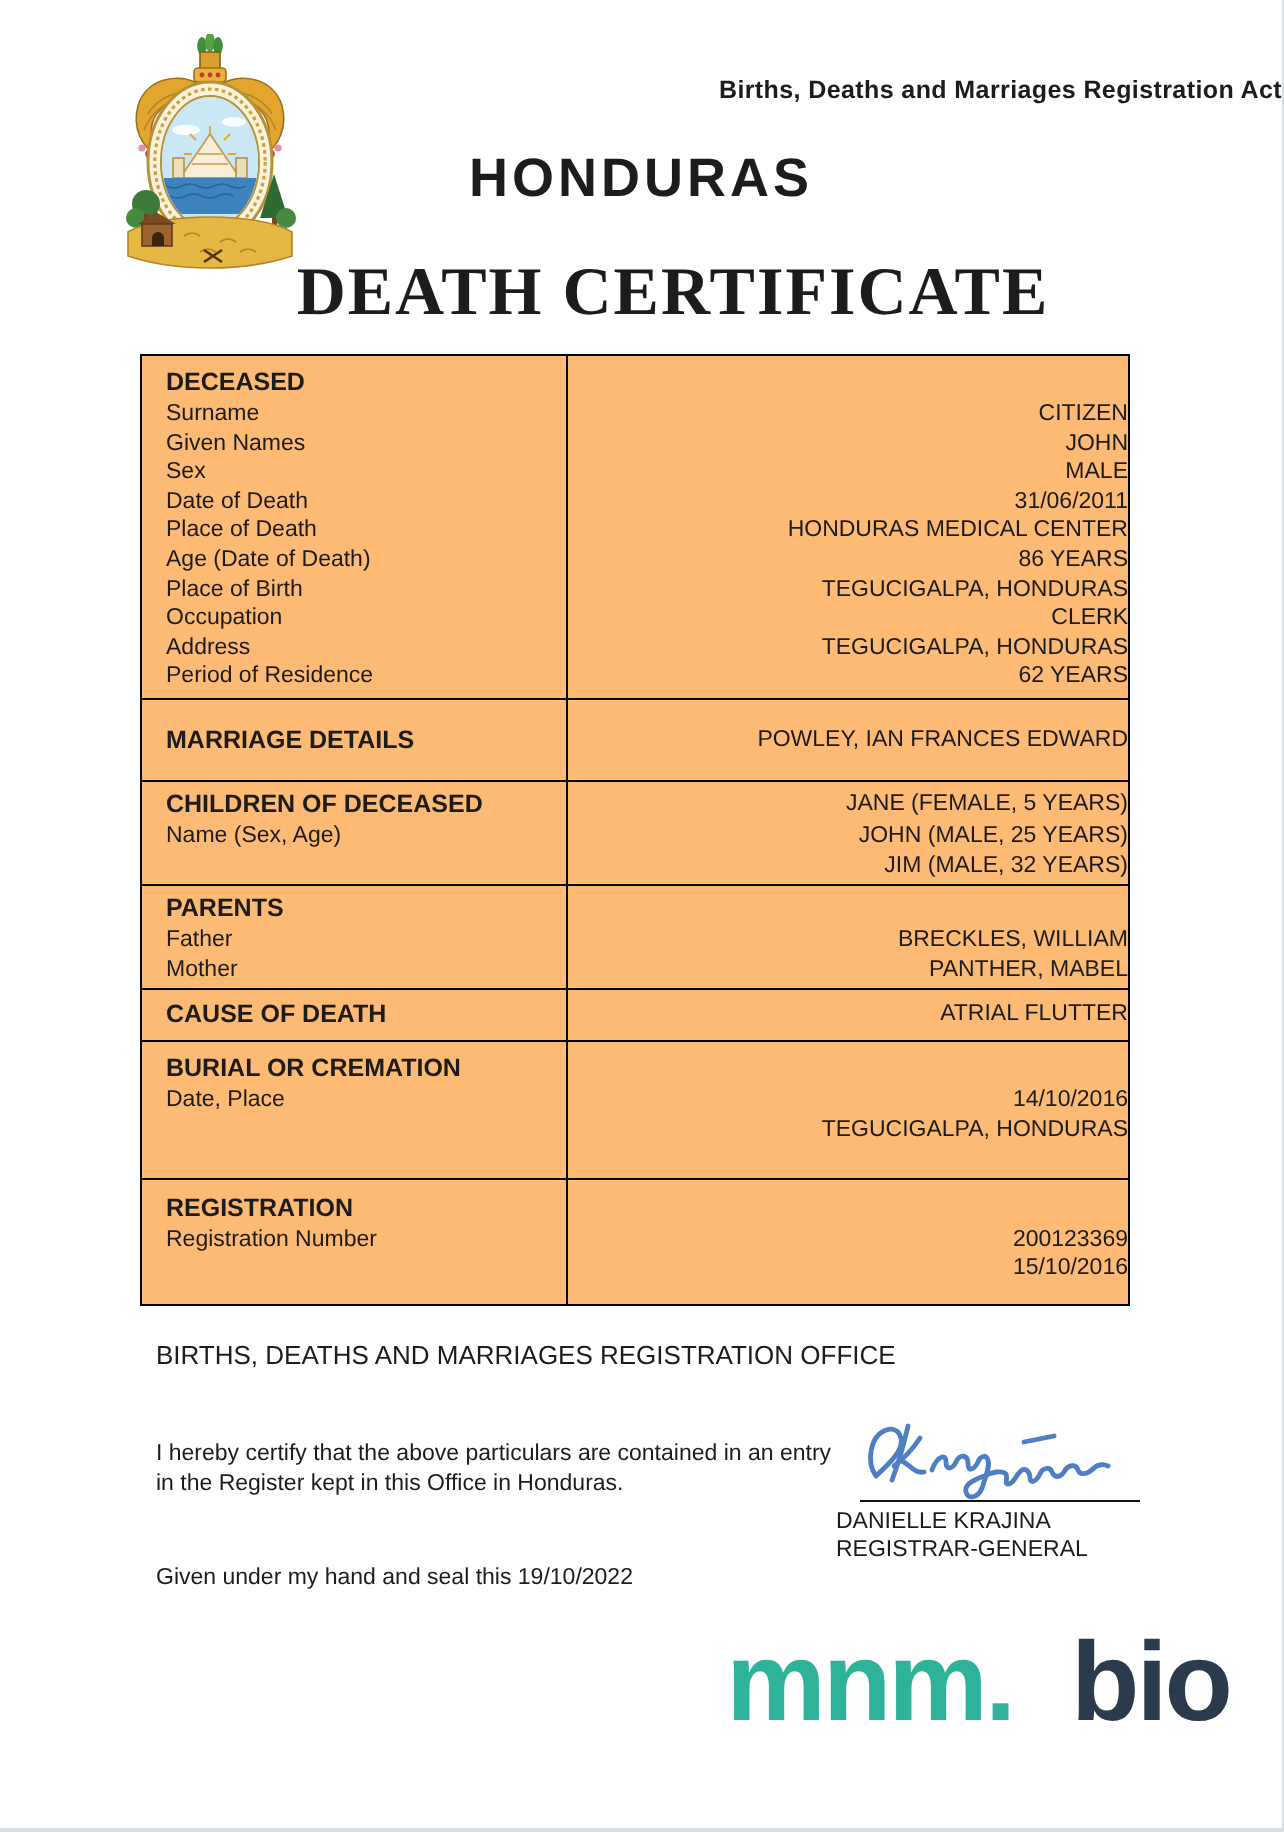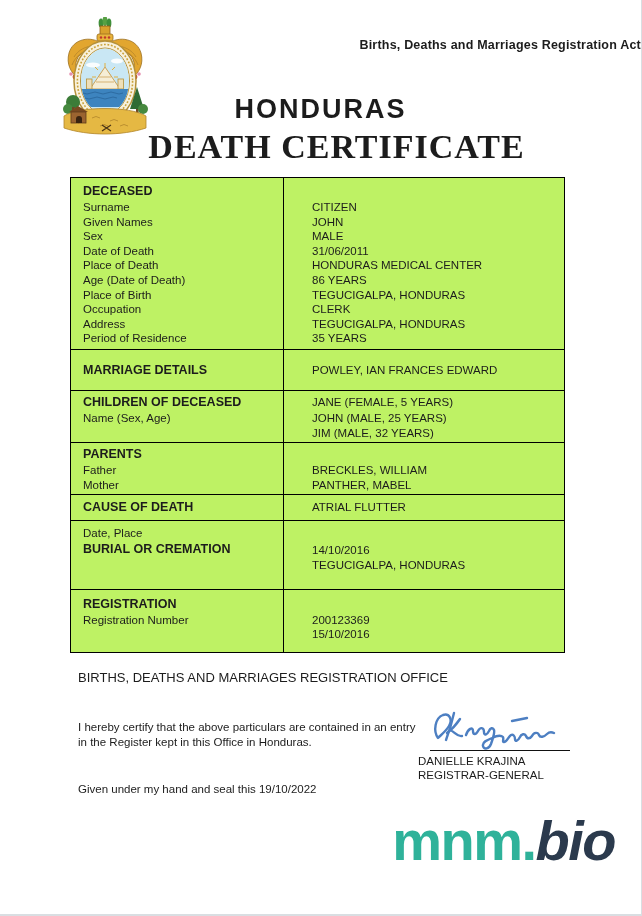--- a/index.html
+++ b/index.html
@@ -26,39 +26,39 @@
   }
 
   
   .emblem{position:absolute;left:62px;top:17px;width:86px;height:120px;}
   .act-title{
     position:absolute;top:38px;left:0;width:100%;
     text-align:right;font-weight:bold;font-size:12.5px;letter-spacing:.2px;
   }
   .country-title{
     position:absolute;top:74px;left:0;width:100%;
-    text-align:center;font-weight:bold;font-size:27px;letter-spacing:2px;margin-top:20px;
+    text-align:center;font-weight:bold;font-size:27px;letter-spacing:2px;
   }
   .doc-title{
     position:absolute;top:128px;left:0;width:100%;
     text-align:center;font-family:"Liberation Serif",serif;
     font-weight:bold;font-size:34px;letter-spacing:1px;margin-left:16px;
   }
 
   
   .cert-table{
     position:absolute;left:70px;top:177px;width:495px;
     border:1.5px solid var(--table-border);
-    background:#bef264;
+    background:#fdba74;
   }
   .section{display:grid;grid-template-columns:212px 1fr;}
   .section + .section{border-top:1.5px solid var(--table-border);}
   .col{min-width:0;}
   .col.left{padding-left:12px;}
-  .col.right{padding-left:28px;border-left:1.5px solid var(--table-border);}
+  .col.right{padding-left:28px;border-left:1.5px solid var(--table-border);text-align:right;}
   .line{height:14.6px;font-size:11.5px;line-height:14.6px;white-space:nowrap;}
   .line.heading-row{height:17px;line-height:16px;}
   .col.left .line.heading-row{font-weight:bold;font-size:12.5px;}
 
   .sec-deceased .col{padding-top:5px;padding-bottom:3px;}
   .sec-marriage-details .col{padding-top:12px;padding-bottom:11px;}
   .sec-children-of-deceased .col{padding-top:3px;padding-bottom:2px;}
   .sec-parents .col{padding-top:3px;padding-bottom:2px;}
   .sec-cause-of-death .col{padding-top:4px;padding-bottom:4px;}
   .sec-burial-or-cremation .col{padding-top:5px;padding-bottom:16px;}
@@ -83,21 +83,21 @@
   .sig-name{font-size:11.5px;line-height:14px;}
   .sig-title{font-size:11.5px;line-height:14px;}
 
   
   .logo{
     position:absolute;right:26px;top:813px;
     font-size:56px;font-weight:bold;letter-spacing:-1.5px;
     line-height:56px;white-space:nowrap;
   }
   .logo .logo-a{color:var(--logo-teal);}
-  .logo .logo-b{color:var(--logo-navy);font-style:italic;}
+  .logo .logo-b{color:var(--logo-navy);margin-left:29px;}
 </style>
 </head>
 <body>
 
 <div class="page">
 
   <div class="emblem">
     <svg viewBox="0 0 86 120" width="86" height="120" xmlns="http://www.w3.org/2000/svg">
 
       <path d="M41,27 C28,18 11,22 7,36 C4,47 9,56 16,61 C13,53 12,44 18,38 C24,31 34,28 41,31 Z" fill="#E2A62F" stroke="#9C6F1E" stroke-width="0.8"></path>
@@ -189,21 +189,21 @@
           <div class="line value heading-row"></div>
           <div class="line value">CITIZEN</div>
           <div class="line value">JOHN</div>
           <div class="line value">MALE</div>
           <div class="line value">31/06/2011</div>
           <div class="line value">HONDURAS MEDICAL CENTER</div>
           <div class="line value">86 YEARS</div>
           <div class="line value">TEGUCIGALPA, HONDURAS</div>
           <div class="line value">CLERK</div>
           <div class="line value">TEGUCIGALPA, HONDURAS</div>
-          <div class="line value">35 YEARS</div>
+          <div class="line value">62 YEARS</div>
         </div>
       </div>
       <div class="section sec-marriage-details">
         <div class="col left">
           <div class="line heading-row">MARRIAGE DETAILS</div>
         </div>
         <div class="col right">
           <div class="line value heading-row">POWLEY, IAN FRANCES EDWARD</div>
         </div>
       </div>
@@ -234,22 +234,22 @@
       <div class="section sec-cause-of-death">
         <div class="col left">
           <div class="line heading-row">CAUSE OF DEATH</div>
         </div>
         <div class="col right">
           <div class="line value heading-row">ATRIAL FLUTTER</div>
         </div>
       </div>
       <div class="section sec-burial-or-cremation">
         <div class="col left">
+          <div class="line heading-row">BURIAL OR CREMATION</div>
           <div class="line">Date, Place</div>
-          <div class="line heading-row">BURIAL OR CREMATION</div>
           <div class="line"></div>
         </div>
         <div class="col right">
           <div class="line value heading-row"></div>
           <div class="line value">14/10/2016</div>
           <div class="line value">TEGUCIGALPA, HONDURAS</div>
         </div>
       </div>
       <div class="section sec-registration">
         <div class="col left">

